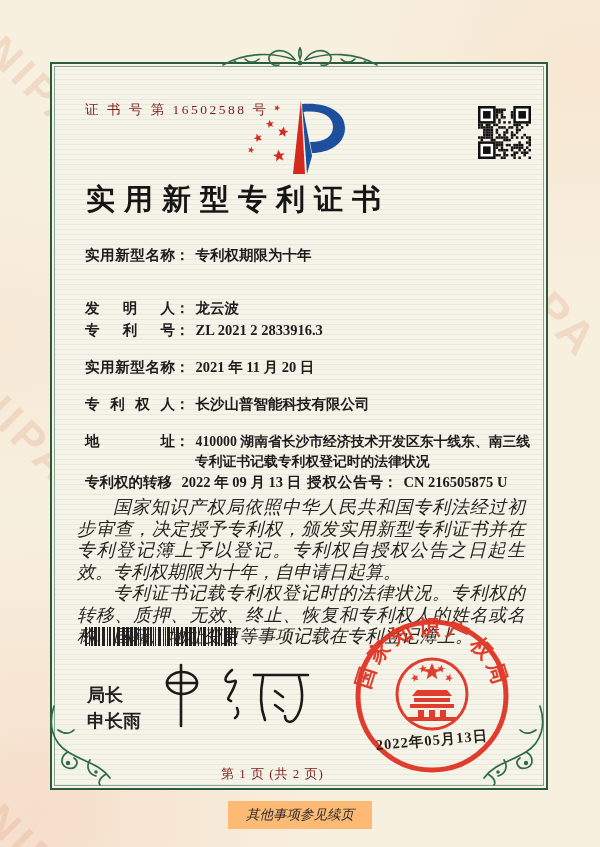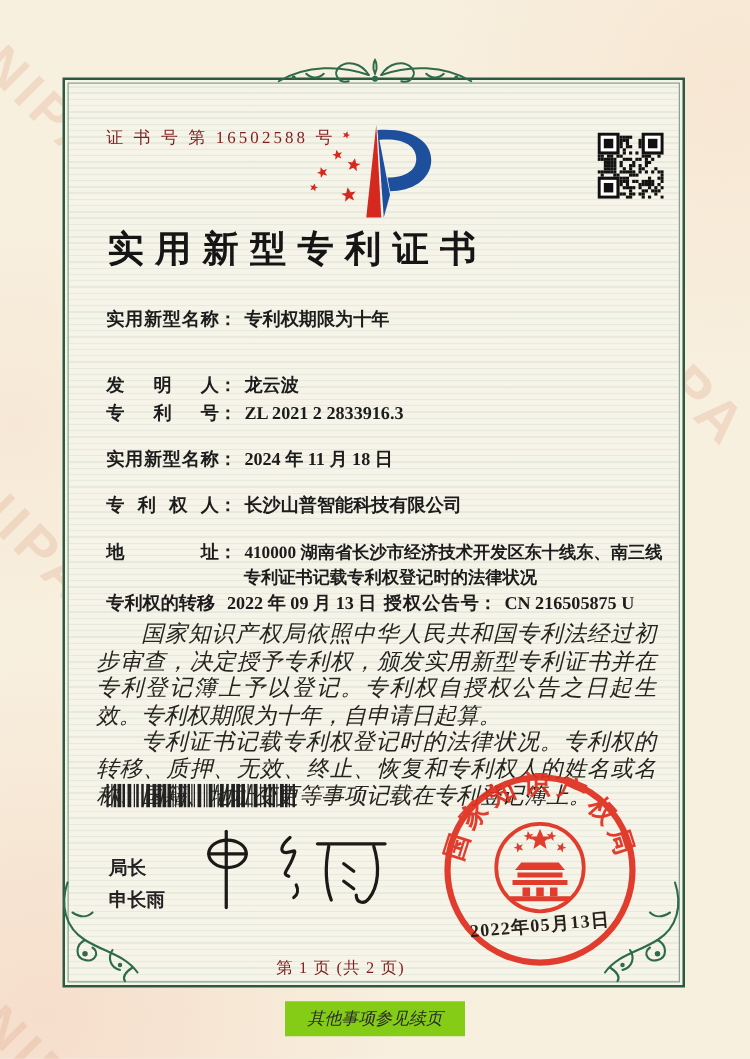--- a/index.html
+++ b/index.html
@@ -55,37 +55,37 @@
     font-weight:600;vertical-align:top;
   }
   .body-text{
     position:absolute;left:77px;top:497px;width:448px;
     font-size:18px;line-height:21.5px;font-style:italic;color:#26241f;
     text-align:justify;
   }
   .body-text p{margin:0;text-indent:2em;}
   .barcode{position:absolute;left:85px;top:627px;width:152px;height:19px;}
   .officer{
-    position:absolute;left:87px;top:682px;font-size:15px;font-weight:700;
+    position:absolute;left:87px;top:682px;font-size:18px;font-weight:700;
     color:#222;line-height:26px;font-family:"Liberation Sans","DejaVu Sans",sans-serif;
   }
   .signature{position:absolute;left:142px;top:656px;}
   .seal{position:absolute;left:352px;top:616px;width:160px;height:160px;z-index:5;opacity:.93;}
   .seal-date{
     position:absolute;left:50%;top:115px;transform:translateX(-50%) rotate(-5deg);
     font-size:14.5px;font-weight:700;color:#17100a;letter-spacing:1px;
     white-space:nowrap;z-index:6;
   }
   .page-num{
     position:absolute;left:0;top:765px;width:545px;text-align:center;
     font-size:13px;letter-spacing:1px;color:#7f1d1d;z-index:2;
   }
   .footer-note{
     position:absolute;left:50%;top:801px;transform:translateX(-50%);
-    background:#84cc16;padding:5px 18px;font-size:13.5px;font-style:italic;
+    background:#fdba74;padding:5px 18px;font-size:13.5px;font-style:italic;
     color:#2a2a2a;z-index:2;white-space:nowrap;
   }
   .ornament{position:absolute;z-index:3;}
   svg{display:block;}
 </style>
 </head>
 <body>
 
 <div class="wm" style="left:-14px;top:2px;font-size:42px;">CNIPA</div>
 <div class="wm" style="left:300px;top:238px;font-size:44px;color:rgba(224,176,148,.20);">CNIPA</div>
@@ -323,21 +323,21 @@
     <div class="frow" style="top:0px;">
       <span class="flabel">实用新型名称</span><span class="fcolon">：</span><span class="fvalue">专利权期限为十年</span>
     </div>
     <div class="frow" style="top:38px;margin-top:15px;">
       <span class="flabel">发明人</span><span class="fcolon">：</span><span class="fvalue">龙云波</span>
     </div>
     <div class="frow" style="top:75px;">
       <span class="flabel">专利号</span><span class="fcolon">：</span><span class="fvalue">ZL 2021 2 2833916.3</span>
     </div>
     <div class="frow" style="top:112px;">
-      <span class="flabel">实用新型名称</span><span class="fcolon">：</span><span class="fvalue">2024 年 11 月 18 日</span>
+      <span class="flabel">实用新型名称</span><span class="fcolon">：</span><span class="fvalue">2021 年 11 月 20 日</span>
     </div>
     <div class="frow" style="top:149px;">
       <span class="flabel">专利权人</span><span class="fcolon">：</span><span class="fvalue">长沙山普智能科技有限公司</span>
     </div>
     <div class="frow" style="top:186px;">
       <span class="flabel">地址</span><span class="fcolon">：</span><span class="fvalue" style="font-size:13.8px;">410000 湖南省长沙市经济技术开发区东十线东、南三线</span>
     </div>
     <div class="addr2" style="top:207px;font-size:13.8px;">专利证书记载专利权登记时的法律状况</div>
     <div class="frow" style="top:227px;">
       <span class="flabel2">专利权的转移</span><span class="fcolon">：</span><span class="fvalue">2022 年 09 月 13 日</span>

